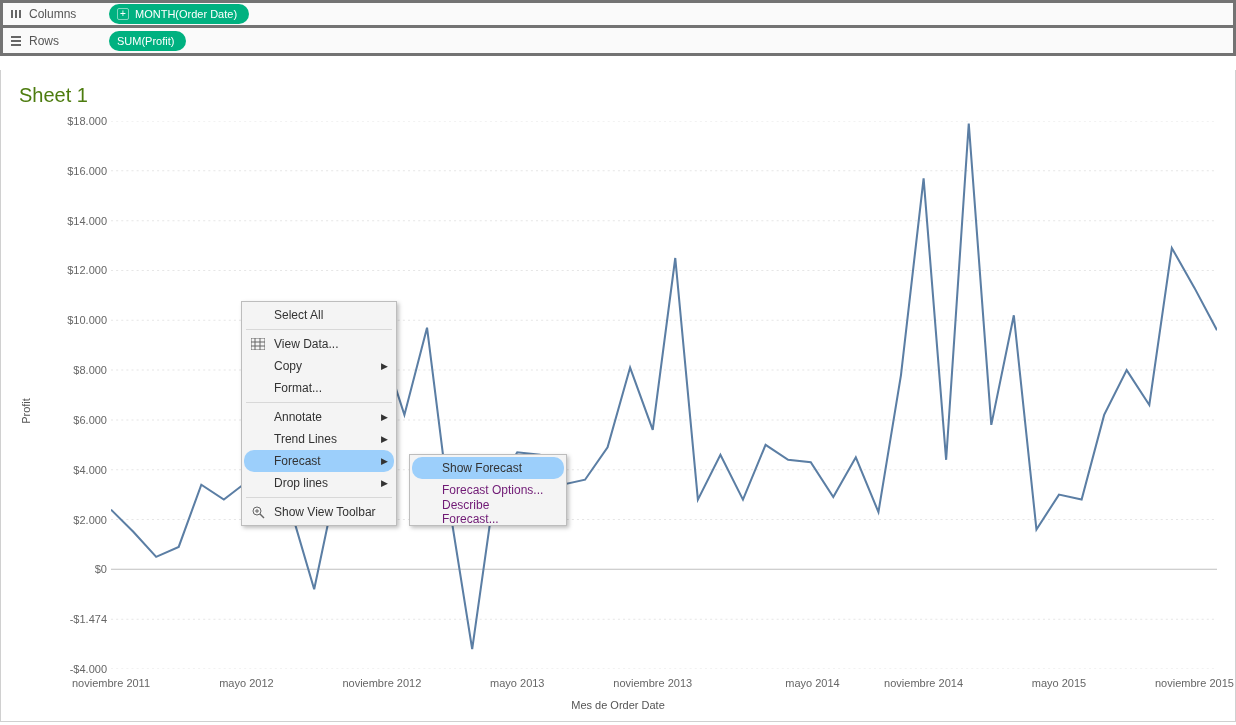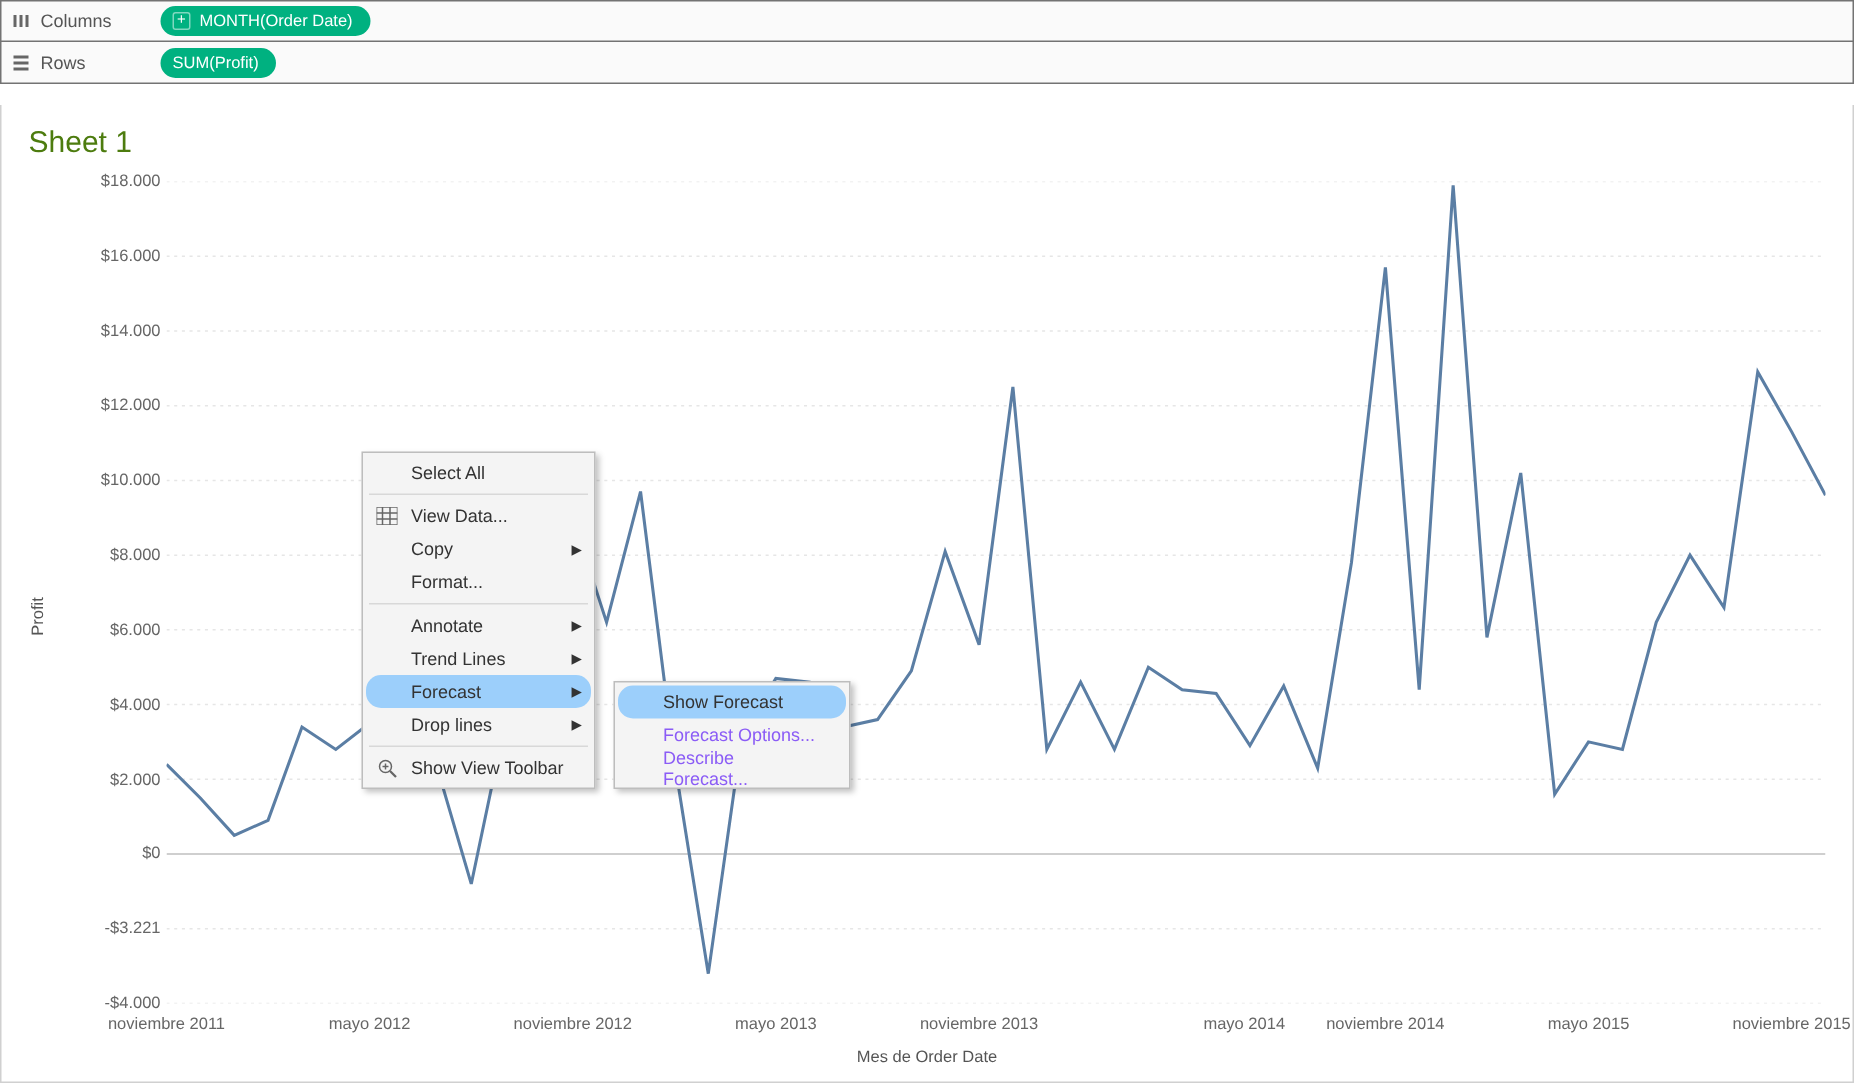--- a/index.html
+++ b/index.html
@@ -9,21 +9,21 @@
     color: #333;
     background: #fff;
     width: 1236px;
     height: 725px;
     overflow: hidden;
   }
   .shelf {
     display: flex;
     align-items: center;
     height: 28px;
-    border: 1px solid #737373;
+    border: 3px solid #737373;
     background: #fafafa;
     padding: 0 6px;
     gap: 10px;
   }
   .shelf + .shelf { border-top: none; }
   .shelf-label {
     display: flex;
     align-items: center;
     gap: 6px;
     width: 90px;
@@ -145,21 +145,21 @@
     font-size: 9px; color: #333;
   }
   .ctx-item .left-icon {
     position: absolute; left: 6px; top: 50%;
     transform: translateY(-50%);
     width: 16px; height: 16px;
     display: inline-flex; align-items: center; justify-content: center;
     color: #666;
   }
   .ctx-sep { height: 1px; background: #d8d8d8; margin: 3px 2px; }
-  .ctx-item.disabled { color: #8b5cf6; align-items: center; }
+  .ctx-item.disabled { color: #701a75; align-items: center; }
 </style>
 </head>
 <body>
 
 <div class="shelf">
   <div class="shelf-label">
     <span class="shelf-icon">
       <svg width="12" height="12" viewBox="0 0 12 12">
           <rect x="1" y="2" width="2" height="8" fill="currentColor"></rect>
           <rect x="5" y="2" width="2" height="8" fill="currentColor"></rect>
@@ -211,40 +211,40 @@
             <line x1="0" x2="1080" y1="49.81818181818181" y2="49.81818181818181"></line>
             <line x1="0" x2="1080" y1="0" y2="0"></line>
           </g>
         <path id="series" class="series-line" d="M0.0 388.6 L22.0 411.0 L44.1 435.9 L66.1 425.9 L88.2 363.7 L110.2 378.6 L132.2 361.2 L154.3 323.8 L176.3 391.1 L198.4 468.3 L220.4 361.2 L242.4 308.9 L264.5 224.2 L286.5 293.9 L308.6 206.7 L330.6 386.1 L352.7 528.1 L374.7 368.7 L396.7 331.3 L418.8 333.8 L440.8 363.7 L462.9 358.7 L484.9 326.3 L506.9 246.6 L529.0 308.9 L551.0 137.0 L573.1 378.6 L595.1 333.8 L617.1 378.6 L639.2 323.8 L661.2 338.8 L683.3 341.3 L705.3 376.1 L727.3 336.3 L749.4 391.1 L771.4 254.1 L793.5 57.3 L815.5 338.8 L837.6 2.5 L859.6 303.9 L881.6 194.3 L903.7 408.5 L925.7 373.6 L947.8 378.6 L969.8 293.9 L991.8 249.1 L1013.9 284.0 L1035.9 127.0 L1058.0 166.9 L1080.0 209.2 "></path>
       </svg>
     </div>
     <div class="xaxis-title">Mes de Order Date</div>
 
     <div id="ytick-container">
         <div class="y-tick-label" style="top: 558px;">-$4.000</div>
-        <div class="y-tick-label" style="top: 508.182px;">-$3.221</div>
+        <div class="y-tick-label" style="top: 508.182px;">-$1.474</div>
         <div class="y-tick-label" style="top: 458.364px;">$0</div>
         <div class="y-tick-label" style="top: 408.545px;">$2.000</div>
         <div class="y-tick-label" style="top: 358.727px;">$4.000</div>
         <div class="y-tick-label" style="top: 308.909px;">$6.000</div>
         <div class="y-tick-label" style="top: 259.091px;">$8.000</div>
         <div class="y-tick-label" style="top: 209.273px;">$10.000</div>
         <div class="y-tick-label" style="top: 159.455px;">$12.000</div>
         <div class="y-tick-label" style="top: 109.636px;">$14.000</div>
         <div class="y-tick-label" style="top: 59.8182px;">$16.000</div>
         <div class="y-tick-label" style="top: 10px;">$18.000</div>
       </div>
 
     <div id="xtick-container">
         <div class="x-tick-label" style="left: 92px;">noviembre 2011</div>
         <div class="x-tick-label" style="left: 227.429px;">mayo 2012</div>
         <div class="x-tick-label" style="left: 362.857px;">noviembre 2012</div>
         <div class="x-tick-label" style="left: 498.286px;">mayo 2013</div>
         <div class="x-tick-label" style="left: 633.714px;">noviembre 2013</div>
-        <div class="x-tick-label" style="left: 788px; padding-left: 45px;">mayo 2014</div>
+        <div class="x-tick-label" style="left: 771px; padding-left: 45px;">mayo 2014</div>
         <div class="x-tick-label" style="left: 904.571px;">noviembre 2014</div>
         <div class="x-tick-label" style="left: 1040px;">mayo 2015</div>
         <div class="x-tick-label" style="left: 1175.43px;">noviembre 2015</div>
       </div>
 
     <div class="ctx-menu main">
       <div class="ctx-item">
         <span>Select All</span>
       </div>
       <div class="ctx-sep"></div>

